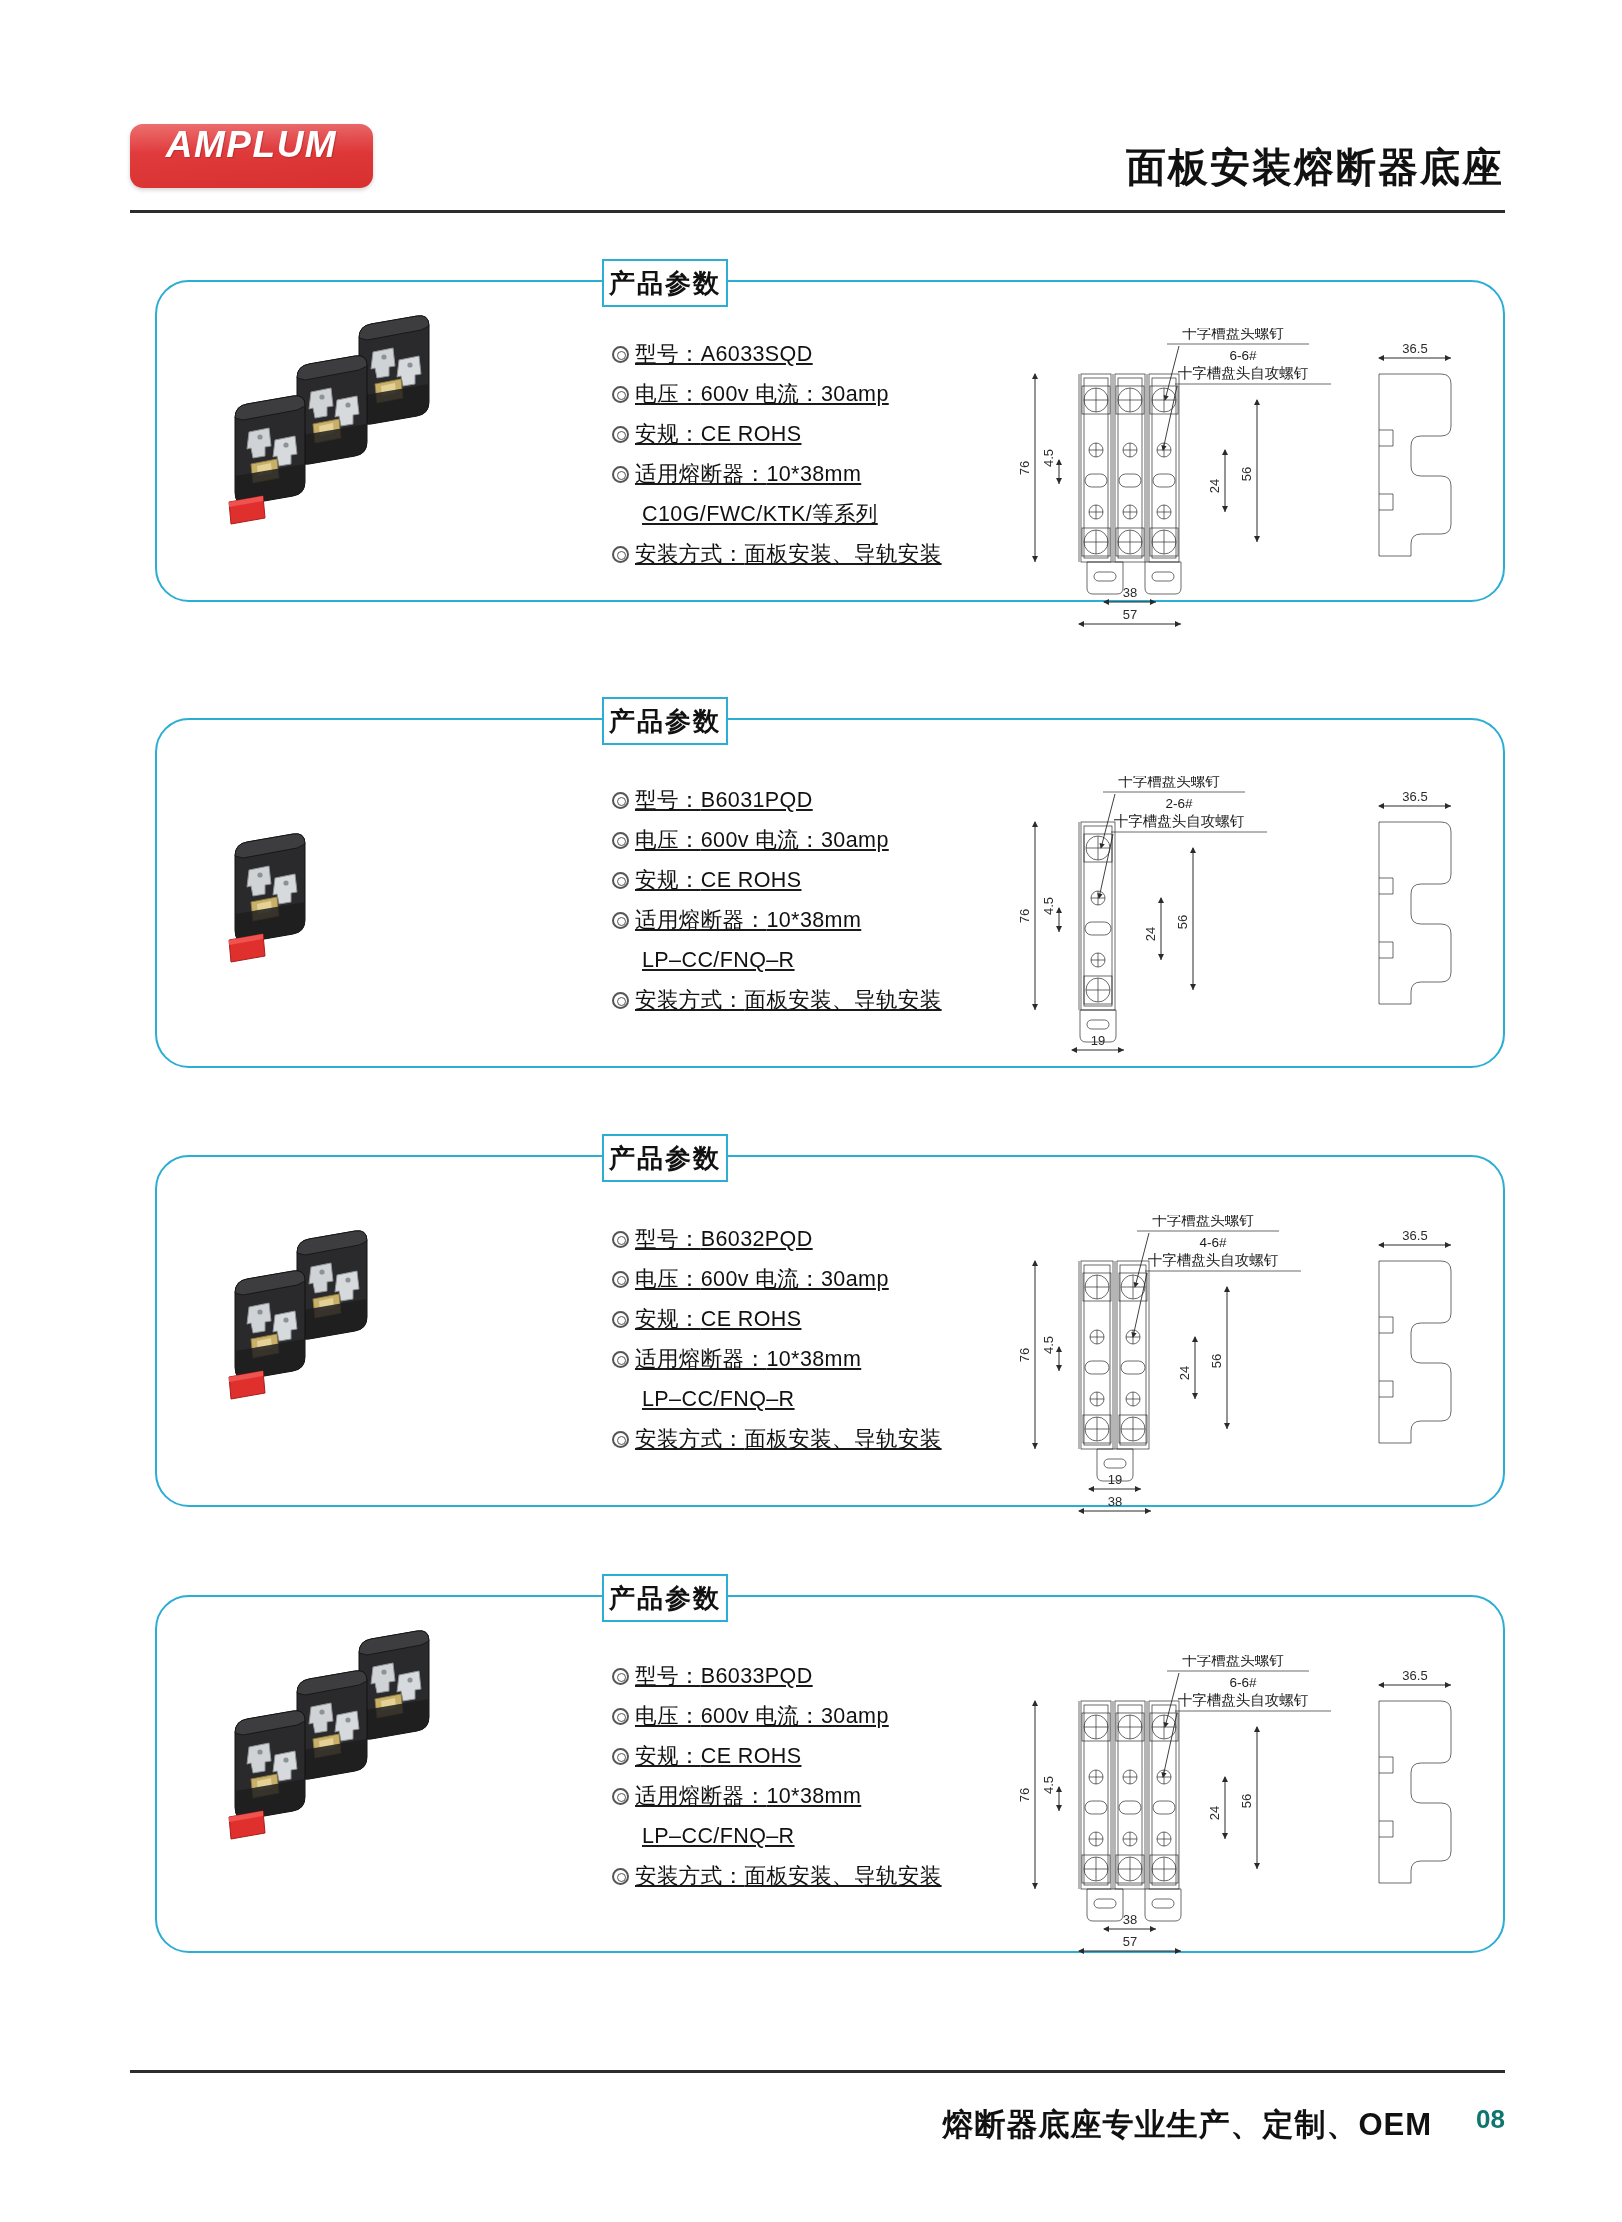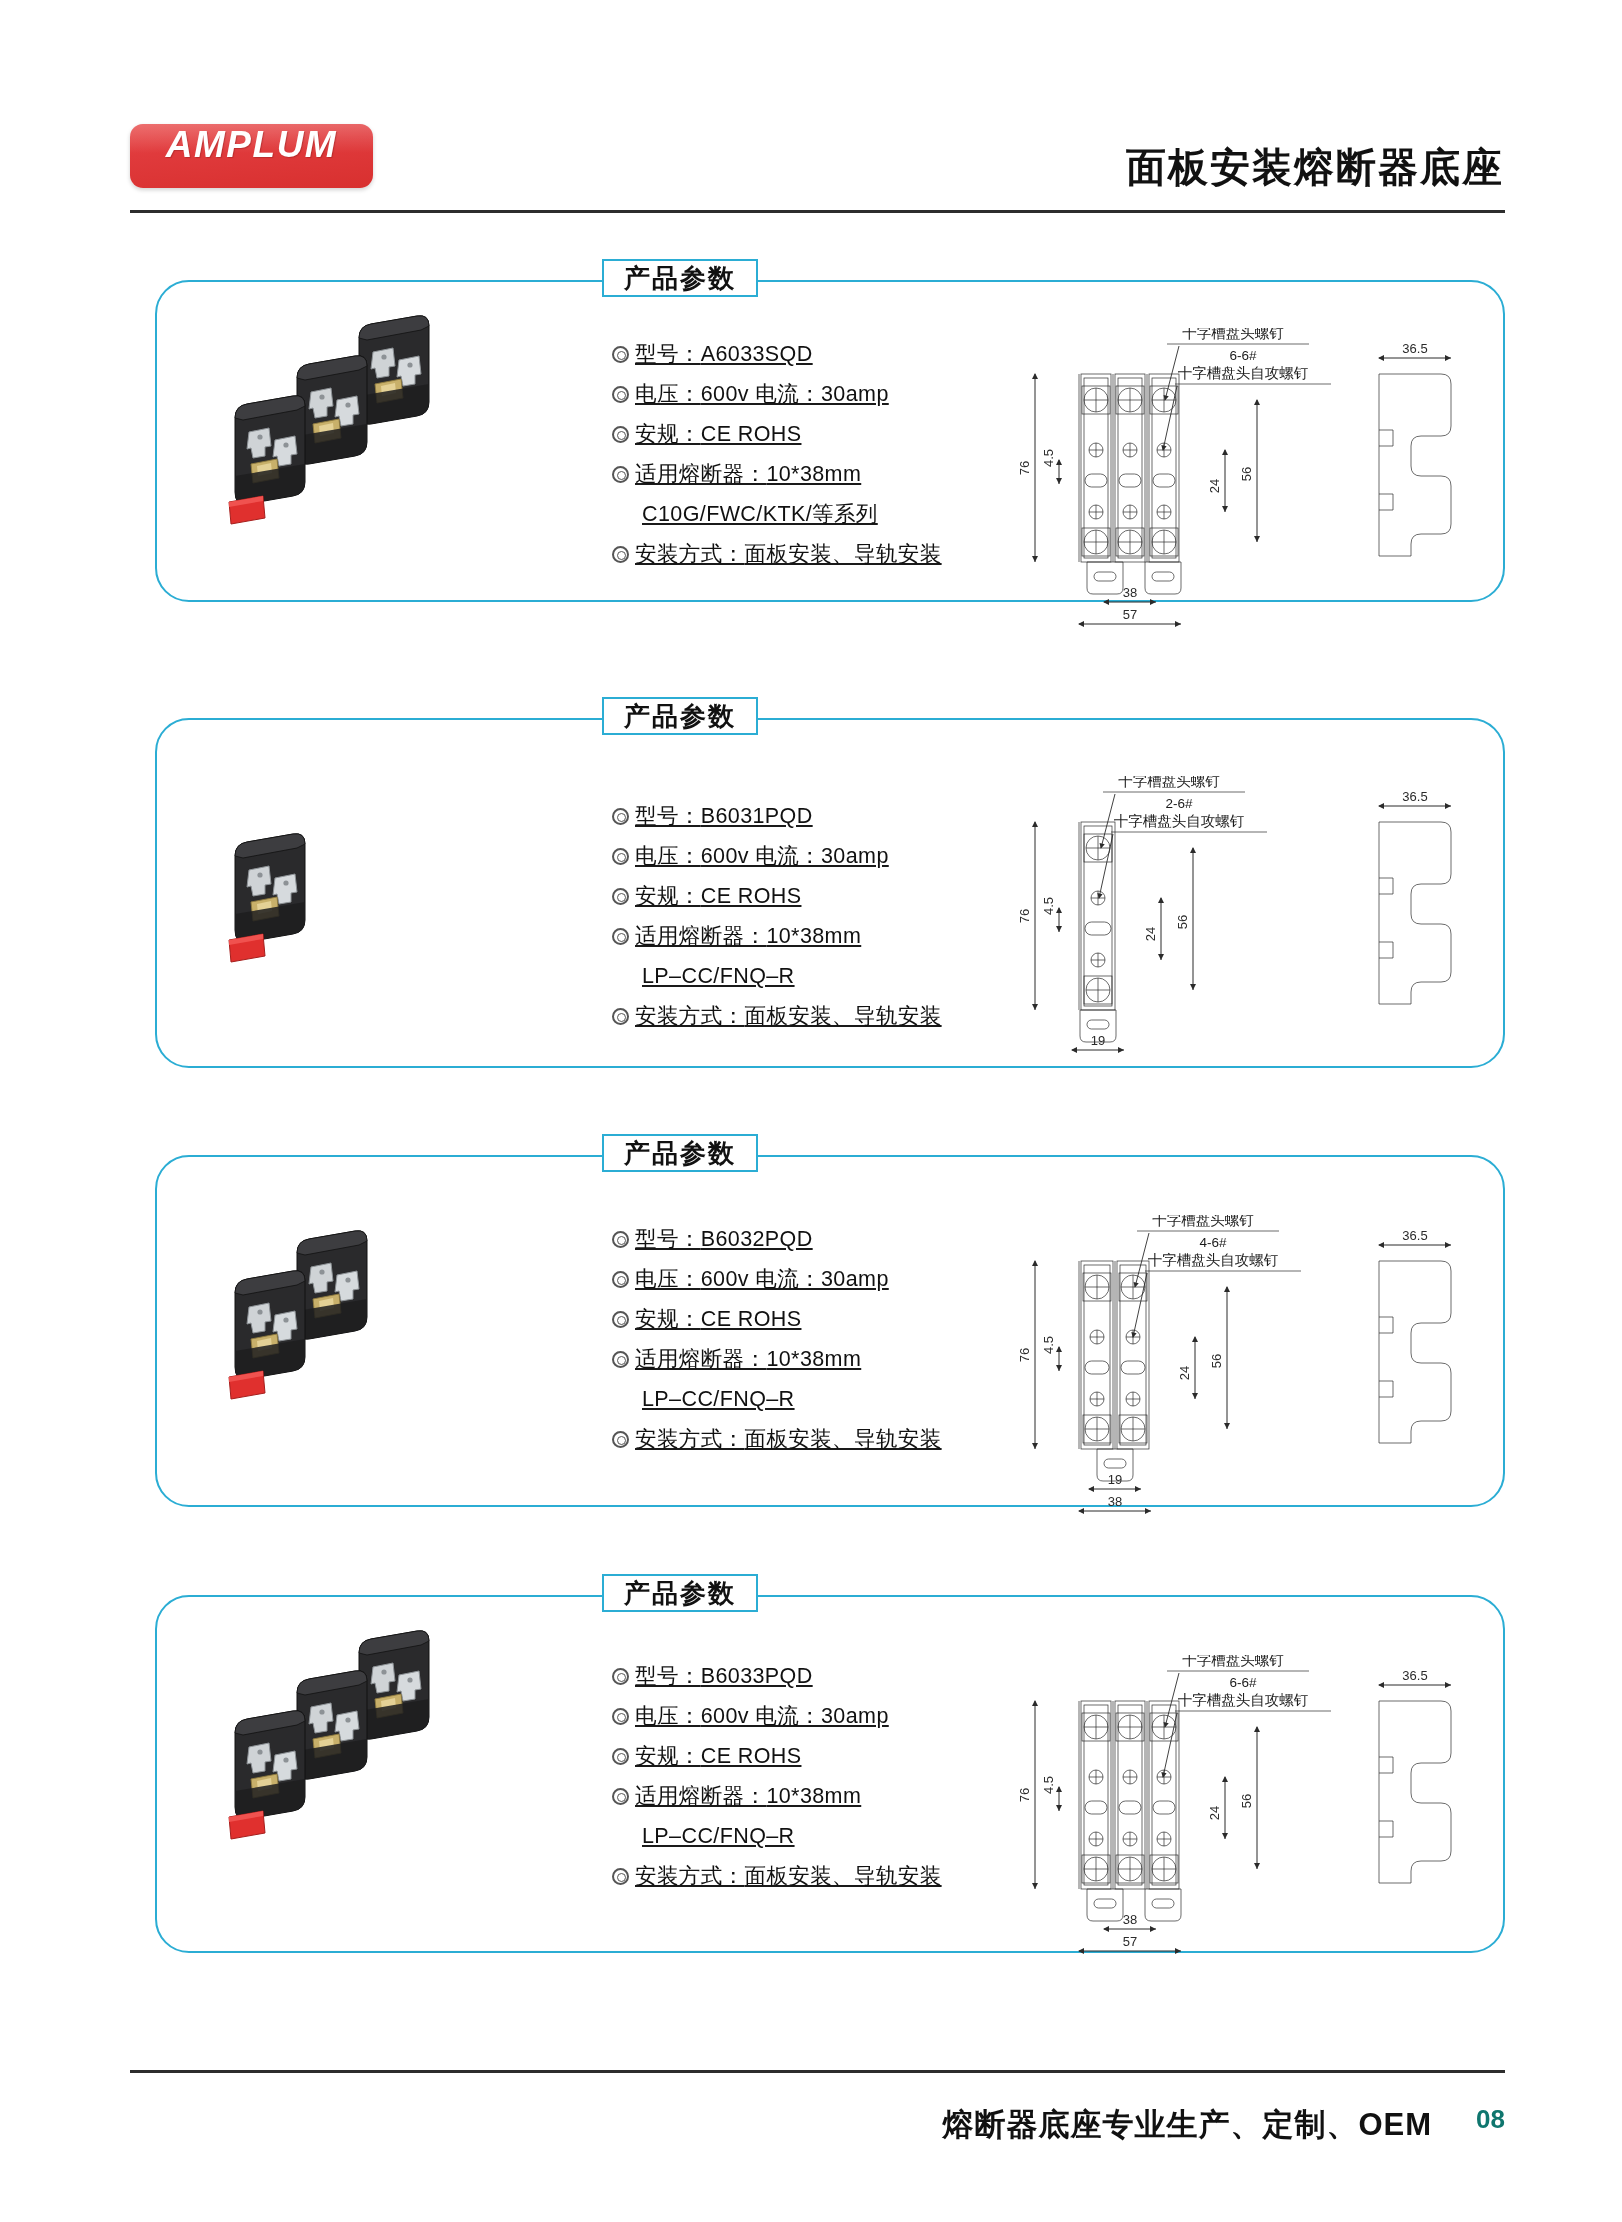--- a/index.html
+++ b/index.html
@@ -74,22 +74,22 @@
   }
   .card-1 { top: 280px;  height: 322px; }
   .card-2 { top: 718px;  height: 350px; }
   .card-3 { top: 1155px; height: 352px; }
   .card-4 { top: 1595px; height: 358px; }
 
   .tab-label {
     position: absolute;
     left: 445px;
     top: -23px;
-    height: 38px;
-    padding: 0 20px;
+    height: 48px;
+    padding: 0 5px;
     background: #ffffff;
     border: 2px solid #2badd4;
     display: flex;
     align-items: center;
     justify-content: center;
   }
   .tab-label-text {
     font-size: 26px;
     font-weight: bold;
     letter-spacing: 2px;
@@ -404,21 +404,21 @@
 
       <path d="M0,0 L0,-16 L70,-28 L70,-10 Q70,2 58,4 L12,12 Q0,14 0,0 Z" fill="#1d1d1f" opacity="0.85"></path>
     </g>
               <g transform="translate(52,206)">
       <path d="M0,0 L34,-6 L36,16 L2,22 Z" fill="#e0302e" stroke="#a51f1d" stroke-width="1"></path>
       <path d="M0,0 L34,-6 L34,-1 L0,5 Z" fill="#f0524f"></path>
     </g>
             </g>
           </svg></div>
       </div>
-      <div class="specs" style="top: 76px;">
+      <div class="specs" style="top: 60px;">
         <div class="spec-line"><span class="bullet"></span><span>型号：</span><span>B6031PQD</span></div>
         <div class="spec-line"><span class="bullet"></span><span>电压：</span><span>600v 电流：30amp</span></div>
         <div class="spec-line"><span class="bullet"></span><span>安规：</span><span>CE ROHS</span></div>
         <div class="spec-line"><span class="bullet"></span><span>适用熔断器：</span><span>10*38mm</span></div>
         <div class="spec-line indent"><span></span><span>LP–CC/FNQ–R</span></div>
         <div class="spec-line"><span class="bullet"></span><span>安装方式：</span><span>面板安装、导轨安装</span></div>
       </div>
       <div class="drawing" style="padding-top: 56px;">
   <svg width="490" height="300" viewBox="0 0 490 300">
     <defs>

